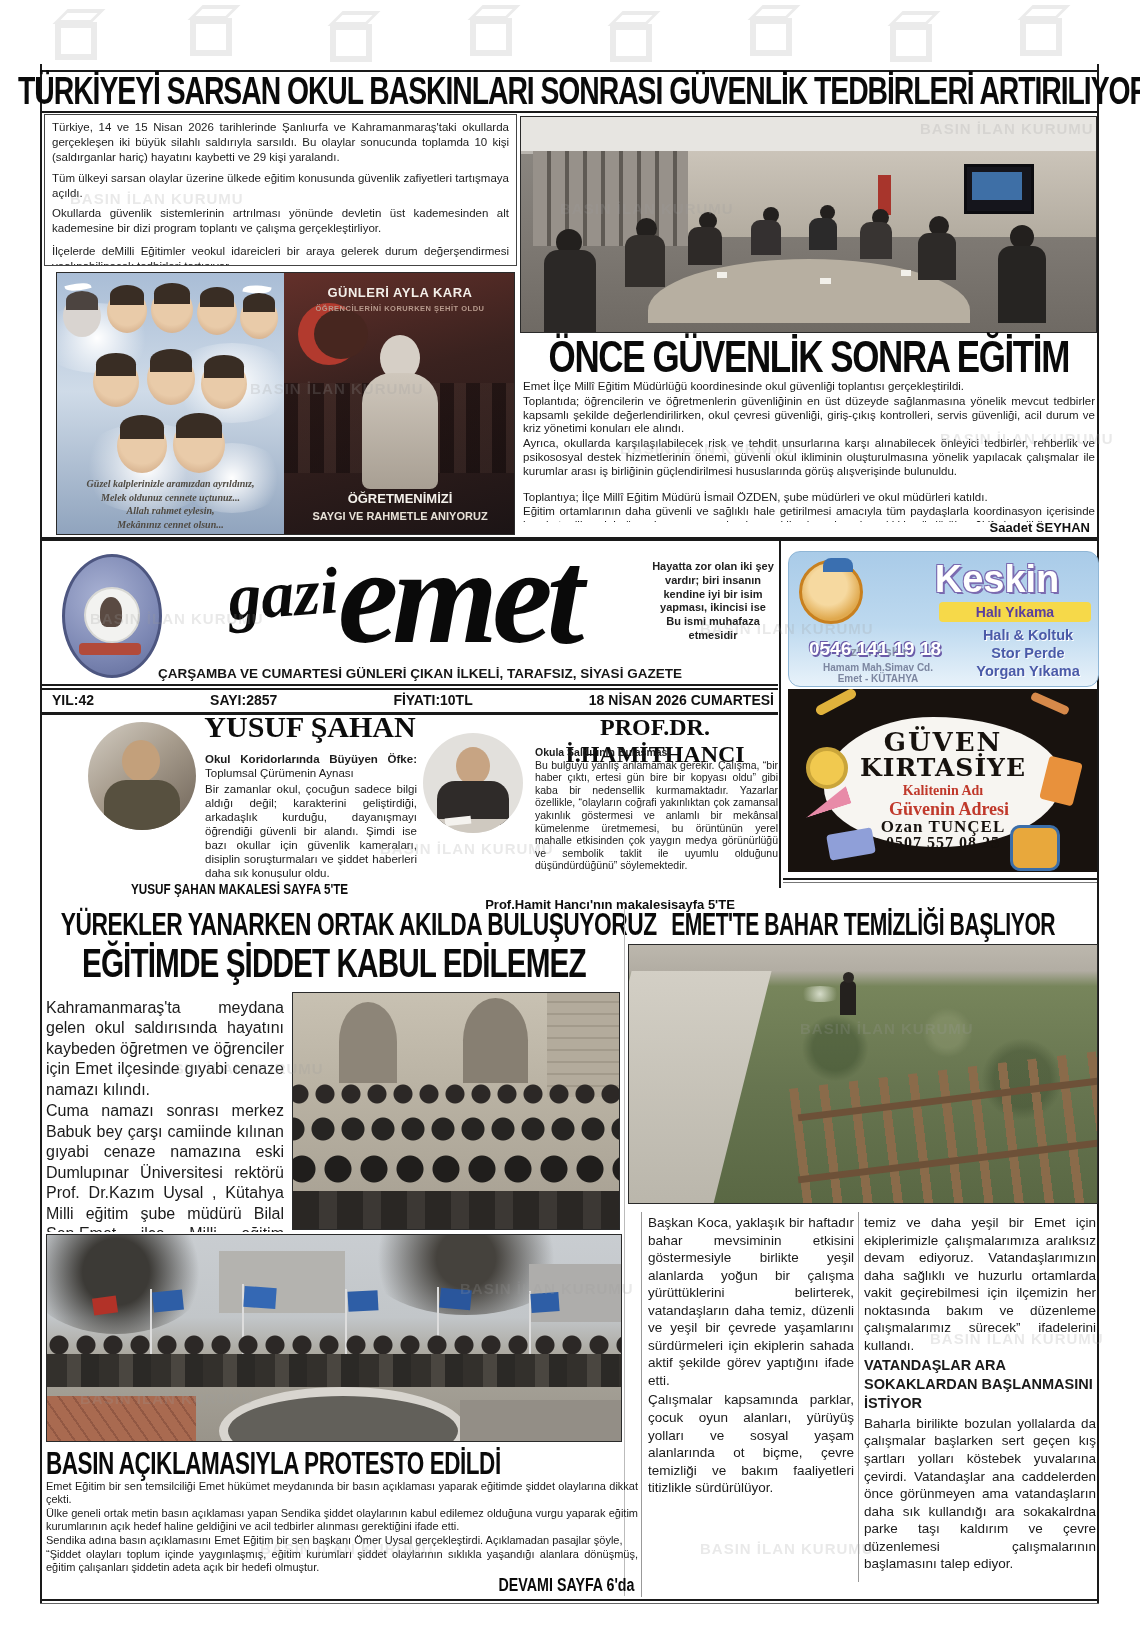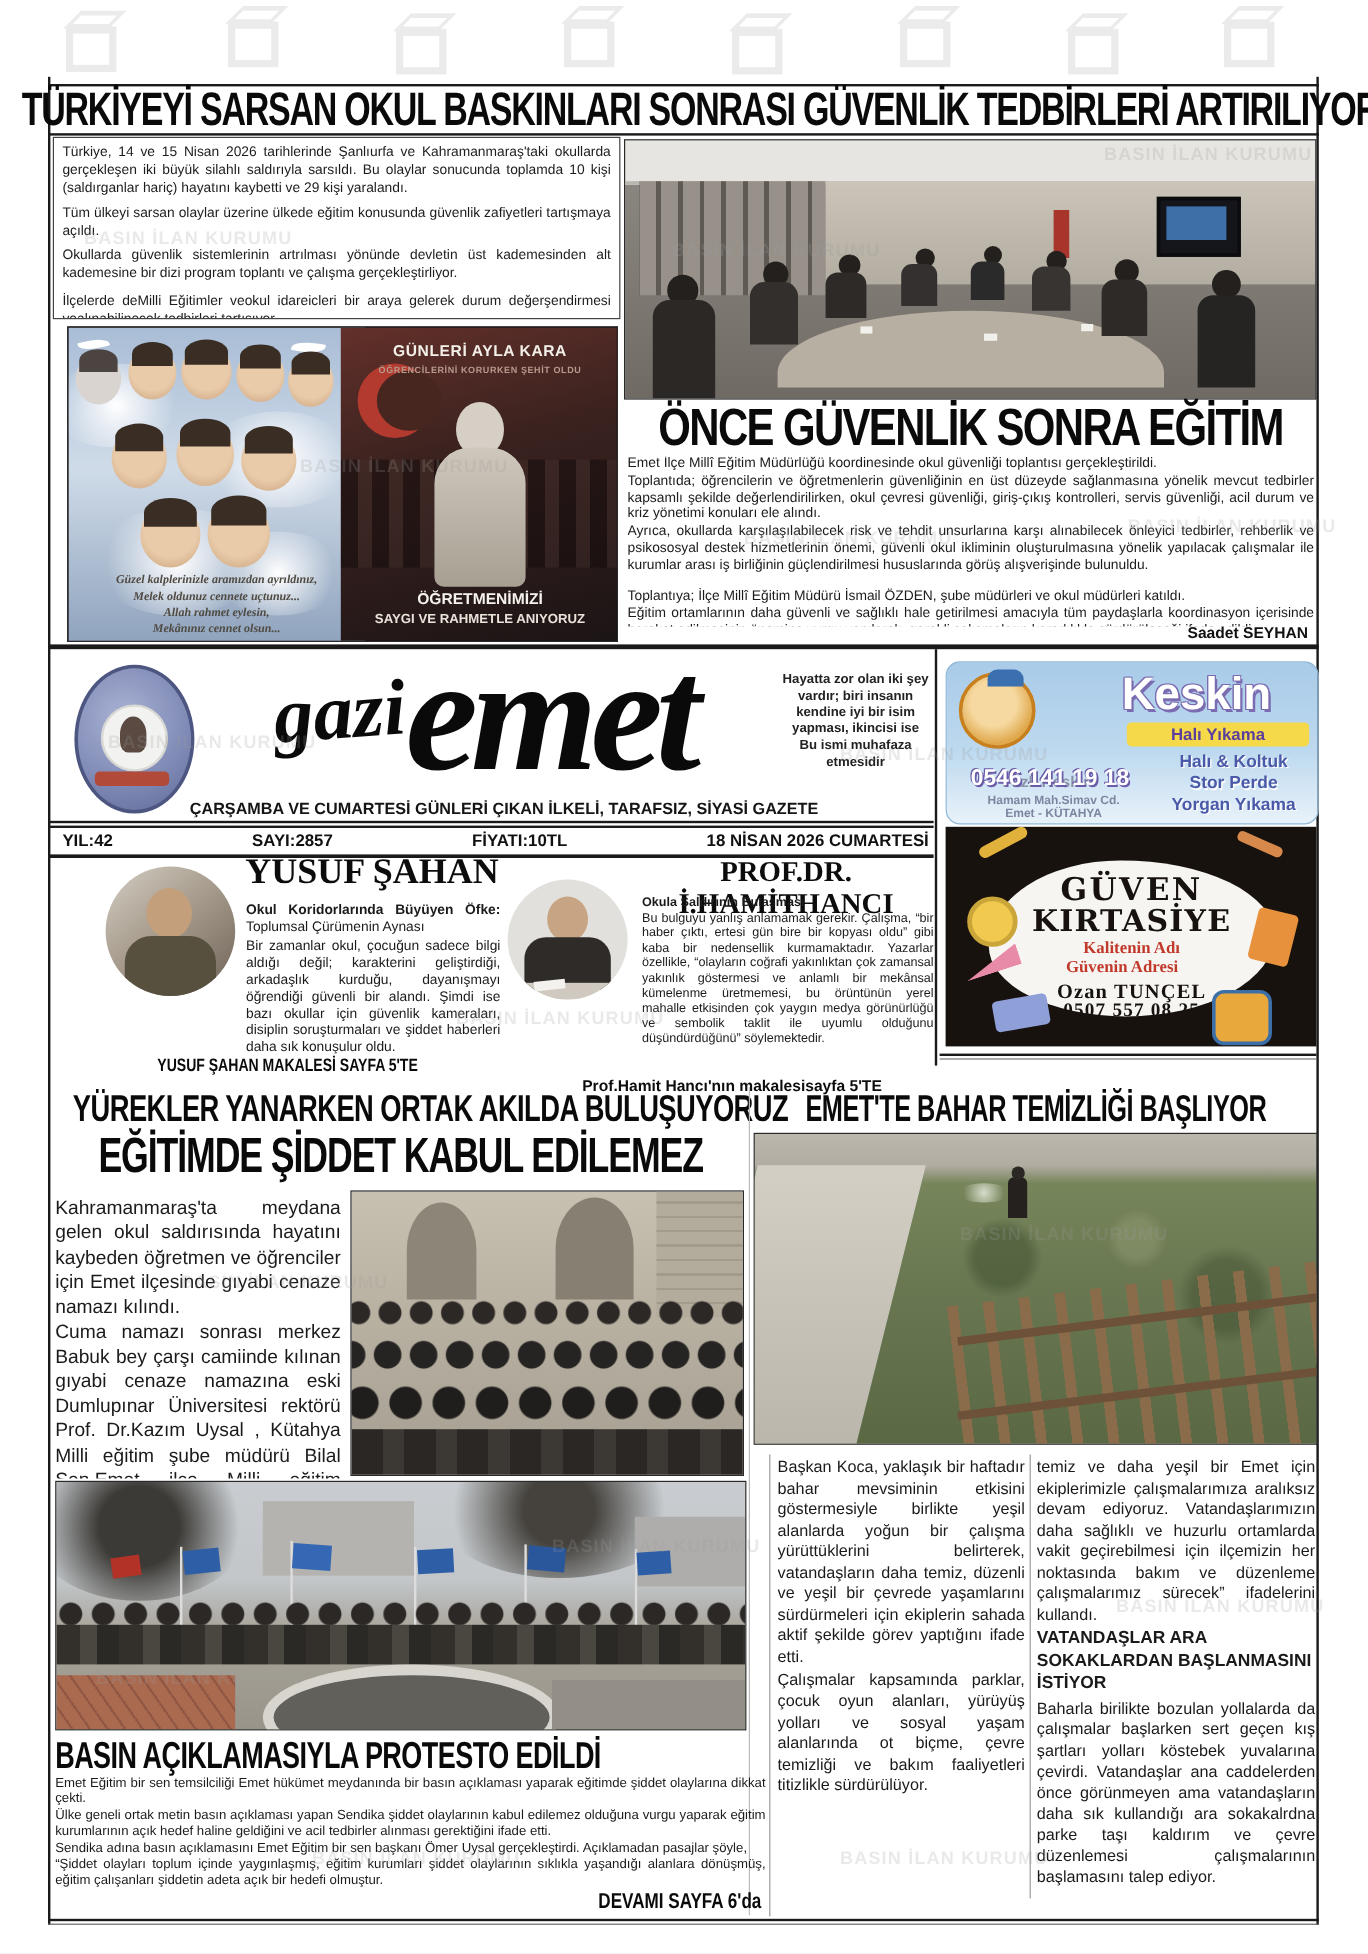--- a/index.html
+++ b/index.html
@@ -110,21 +110,21 @@
     <div class="head" style="left:61%;top:43%;width:17px;height:17px;"></div>
     <div class="abs" style="left:59%;top:49%;width:32px;height:17%;background:#383432;border-radius:10px 10px 0 0;"></div>
     <div class="head" style="left:71%;top:46%;width:20px;height:20px;"></div>
     <div class="abs" style="left:69%;top:54%;width:38px;height:22%;background:#2d2a28;border-radius:11px 11px 0 0;"></div>
     <div class="head" style="left:85%;top:50%;width:24px;height:24px;"></div>
     <div class="abs" style="left:83%;top:60%;width:48px;height:36%;background:#262422;border-radius:13px 13px 0 0;"></div>
   </div>
 
   <div class="ph frame" style="left:56px;top:272px;width:459px;height:263px;background:#0e0c0c;">
 
-    <div class="abs" style="left:0;top:0;width:227px;height:263px;background:linear-gradient(180deg,#a9bdd6 0%,#cfdbe8 45%,#8fa3bd 100%);padding-left:20px;">
+    <div class="abs" style="left:0;top:0;width:227px;height:263px;background:linear-gradient(180deg,#a9bdd6 0%,#cfdbe8 45%,#8fa3bd 100%);">
       <div class="cloud" style="left:-20px;top:30px;width:120px;height:70px;"></div>
       <div class="cloud" style="left:110px;top:70px;width:130px;height:80px;"></div>
       <div class="cloud" style="left:20px;top:150px;width:140px;height:90px;"></div>
       <div class="cloud" style="left:120px;top:170px;width:110px;height:70px;"></div>
       <div class="abs" style="left:8px;top:10px;width:26px;height:8px;background:#fff;border-radius:0 80% 0 80%;transform:rotate(-14deg);"></div>
       <div class="abs" style="left:186px;top:12px;width:28px;height:9px;background:#fff;border-radius:80% 0 80% 0;transform:rotate(10deg);"></div>
       <div class="face" style="left:6px;top:22px;width:38px;height:42px;background:#d9d4d0;">
           <div class="hair" style="background:#4c4440;"></div>
         </div>
       <div class="face" style="left:50px;top:16px;width:40px;height:44px;">
@@ -232,21 +232,21 @@
     <div class="abs" style="left:26px;top:8px;width:44px;height:10px;background:#e0b23c;border-radius:5px;transform:rotate(-28deg);"></div>
     <div class="abs" style="left:242px;top:10px;width:40px;height:9px;background:#d6894a;border-radius:4px;transform:rotate(24deg);"></div>
     <div class="abs" style="left:18px;top:58px;width:34px;height:34px;border-radius:50%;background:#f1c94f;border:4px solid #caa53a;"></div>
     <div class="abs" style="left:256px;top:70px;width:34px;height:44px;background:#e8913c;border-radius:4px;transform:rotate(14deg);"></div>
     <div class="abs" style="left:14px;top:104px;width:48px;height:18px;background:#e88ba8;transform:rotate(-18deg);clip-path:polygon(0 100%,100% 0,100% 100%);"></div>
     <div class="abs" style="left:222px;top:136px;width:44px;height:40px;background:#e8a83c;border-radius:10px;border:3px solid #3c6ea8;"></div>
     <div class="abs" style="left:40px;top:142px;width:46px;height:26px;background:#8f9fd8;border-radius:4px;transform:rotate(-10deg);"></div>
     <div class="abs center" style="left:60px;top:38px;width:190px;font-weight:700;font-size:26px;letter-spacing:2px;color:#17120e;font-family:'DejaVu Serif',serif;">GÜVEN</div>
     <div class="abs center" style="left:52px;top:64px;width:206px;font-weight:700;font-size:25px;letter-spacing:1px;color:#17120e;font-family:'DejaVu Serif',serif;">KIRTASİYE</div>
     <div class="abs center serif" style="left:60px;top:94px;width:190px;font-weight:700;font-size:14px;color:#c0392b;">Kalitenin Adı</div>
-    <div class="abs center serif" style="left:52px;top:110px;width:190px;font-weight:700;font-size:14px;color:#c0392b;">Güvenin Adresi</div>
+    <div class="abs center serif" style="left:66px;top:110px;width:190px;font-weight:700;font-size:18px;color:#c0392b;">Güvenin Adresi</div>
     <div class="abs center serif" style="left:50px;top:128px;width:210px;font-weight:700;font-size:17px;color:#17120e;letter-spacing:1px;">Ozan TUNÇEL</div>
     <div class="abs center serif" style="left:50px;top:145px;width:210px;font-weight:700;font-size:16px;color:#17120e;letter-spacing:1px;">0507 557 08 25</div>
   </div>
   <div class="rule" style="left:783px;top:878px;width:314px;height:2px;"></div>
   <div class="rule" style="left:783px;top:882px;width:314px;height:1px;background:#777;"></div>
 
   <div class="abs" style="left:88px;top:722px;width:108px;height:108px;border-radius:50%;background:linear-gradient(140deg,#d4cec4 0%,#a79c8d 45%,#6d6256 100%);overflow:hidden;">
     <div class="abs" style="left:34px;top:18px;width:38px;height:42px;border-radius:50%;background:#c3a07b;"></div>
     <div class="abs" style="left:16px;top:58px;width:76px;height:52px;border-radius:22px 22px 0 0;background:#57503f;"></div>
   </div>

